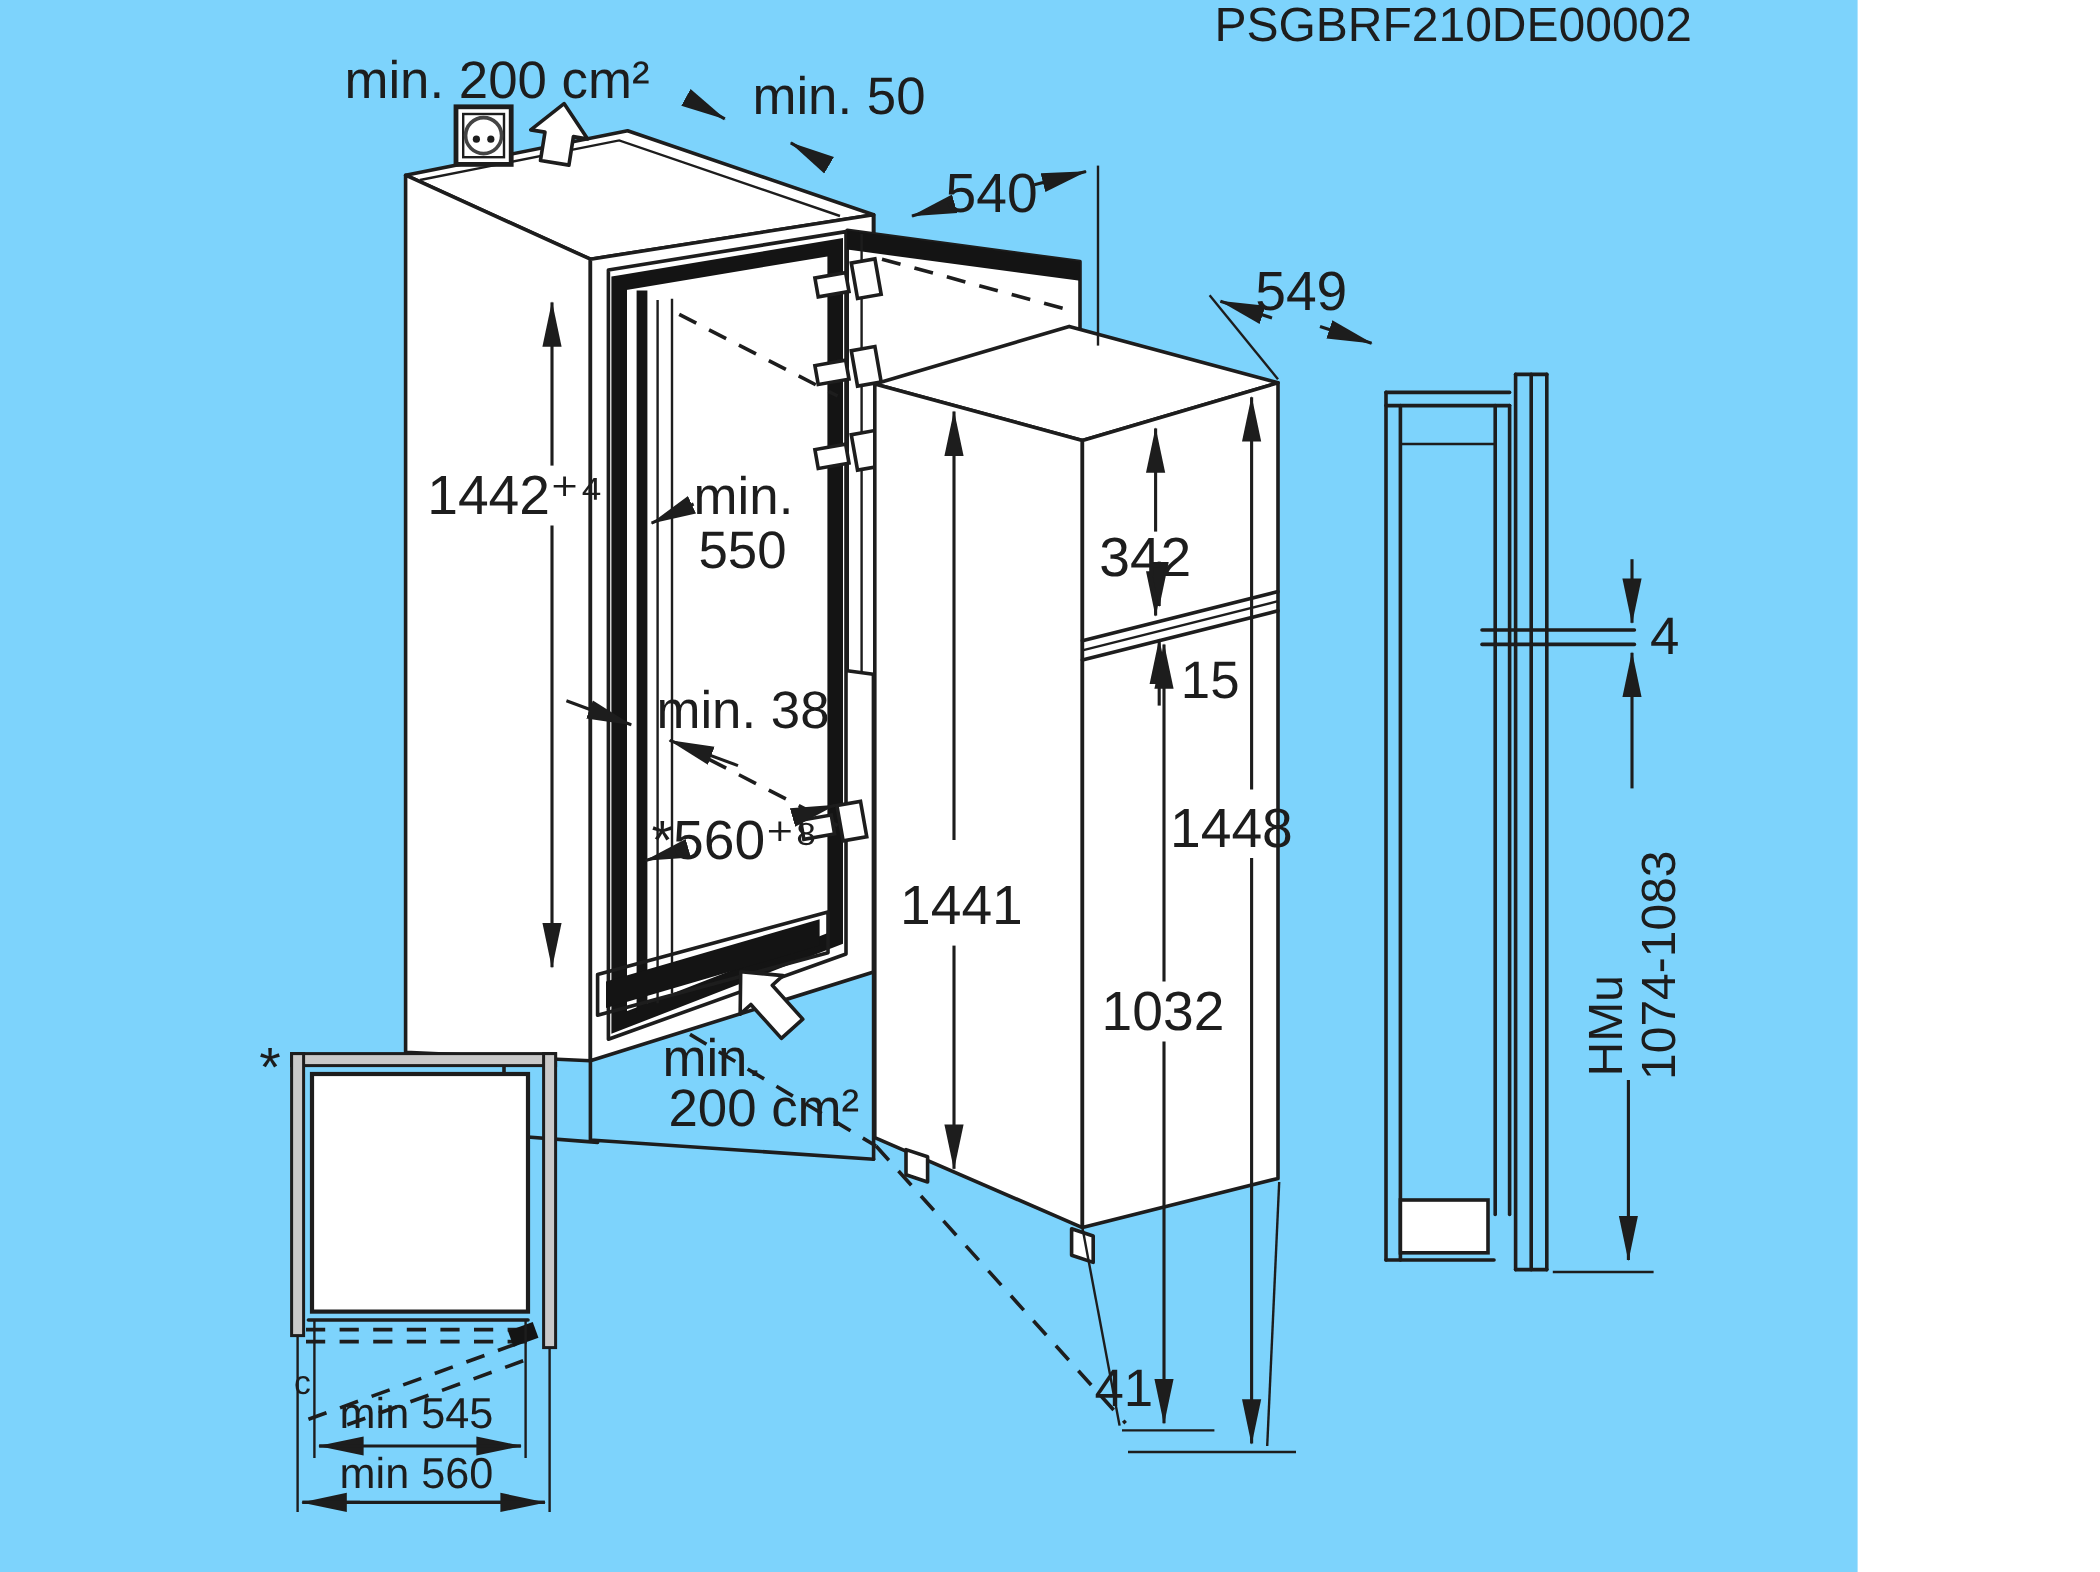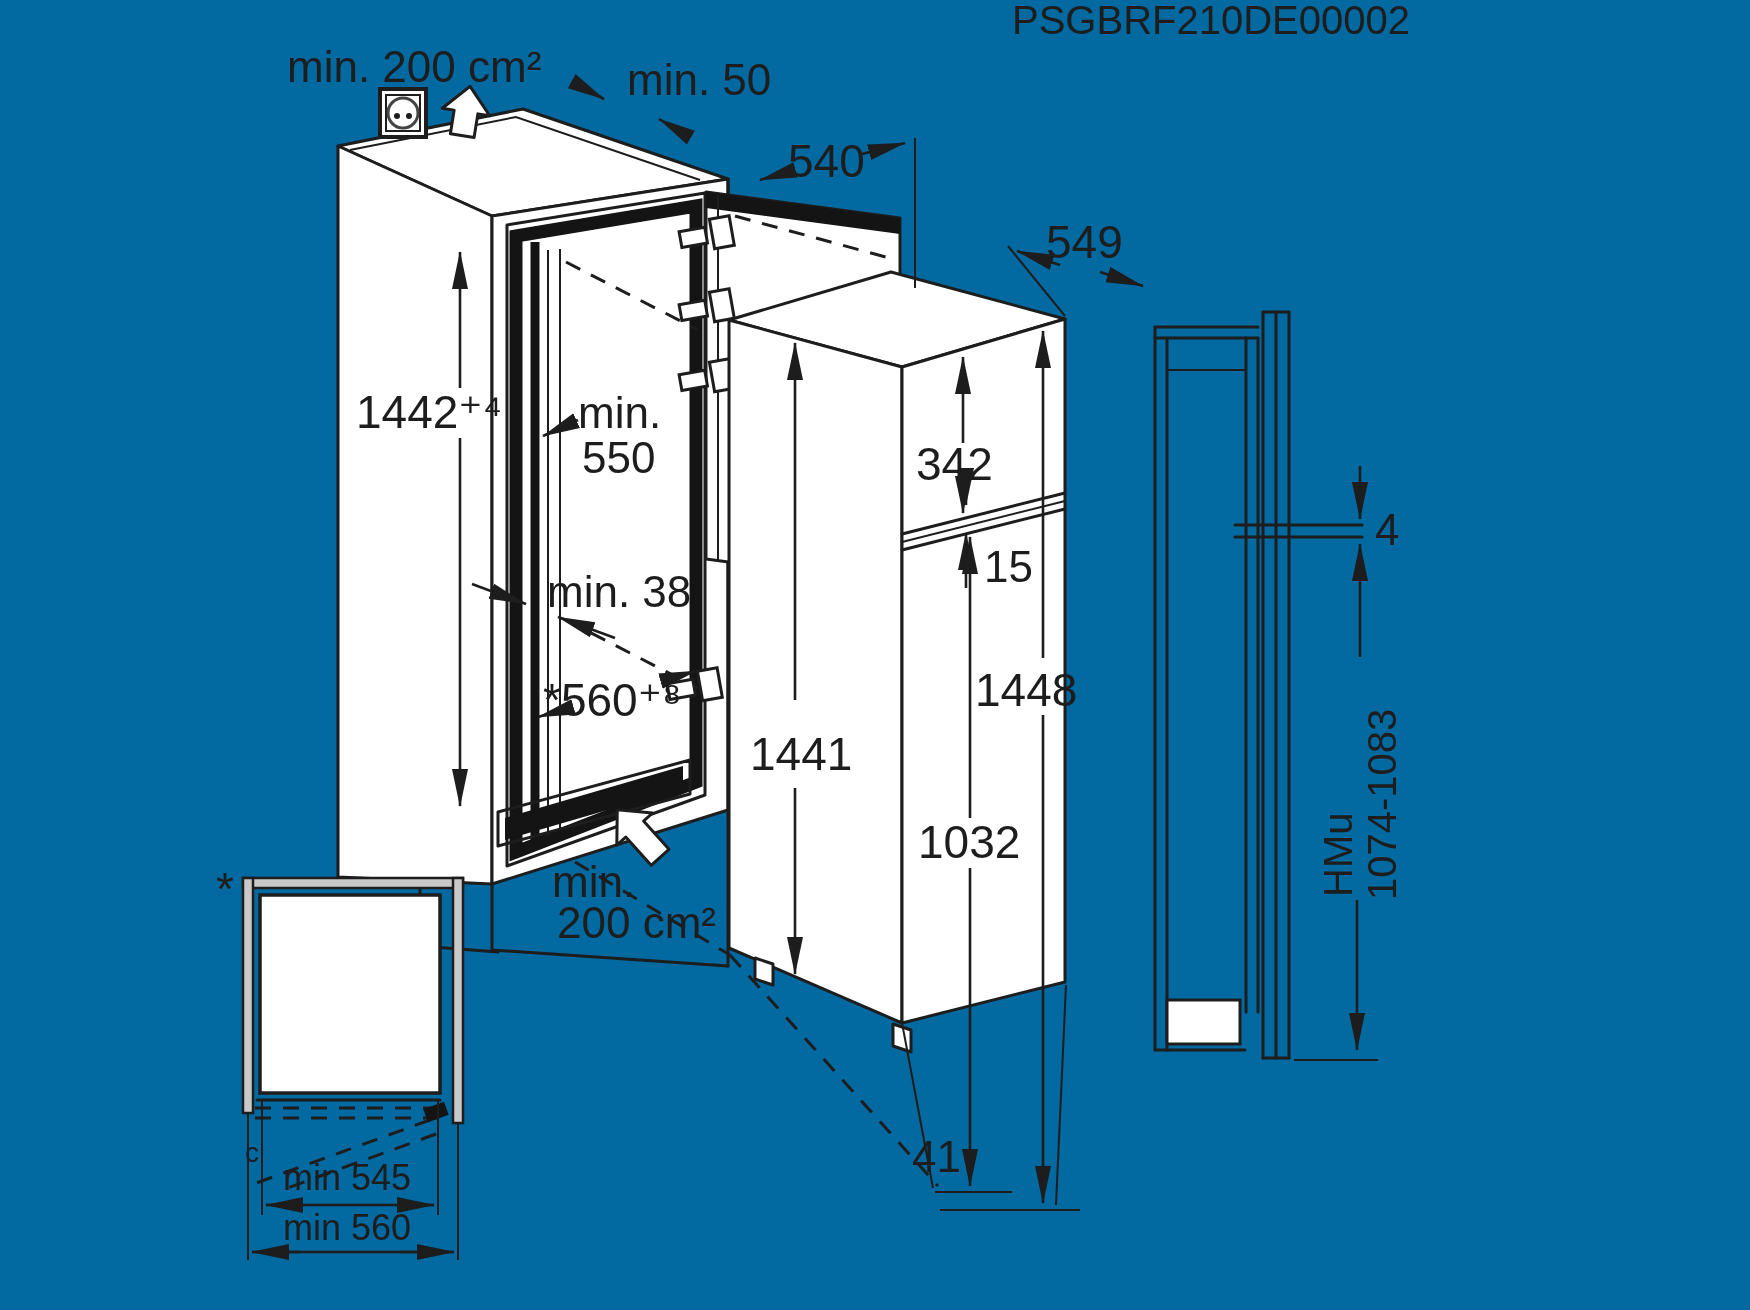--- a/index.html
+++ b/index.html
@@ -1,16 +1,16 @@
 <!DOCTYPE html>
 <html><head>
 <meta charset="utf-8">
 <style>
   html,body{margin:0;padding:0;background:#ffffff;}
-  .stage{position:relative;width:1750px;height:1310px;background:#0369a1;overflow:hidden;}
+  .stage{position:relative;width:1548px;height:1310px;background:#7dd3fc;overflow:hidden;}
   svg{display:block;}
   .t{font-family:"Liberation Sans","DejaVu Sans",sans-serif;fill:#1d1d1d;}
   .ln{stroke:#1d1d1d;stroke-width:3;fill:none;stroke-linecap:round;stroke-linejoin:round;}
   .lnthin{stroke:#1d1d1d;stroke-width:2;fill:none;}
   .lnheavy{stroke:#141414;stroke-width:13;fill:none;}
   .lnmed{stroke:#141414;stroke-width:9;fill:none;}
   .dim{stroke:#1d1d1d;stroke-width:2.6;fill:none;}
   .dash{stroke:#1d1d1d;stroke-width:3;fill:none;stroke-dasharray:16 12;}
   .white{fill:#ffffff;}
   .dark{fill:#141414;}

